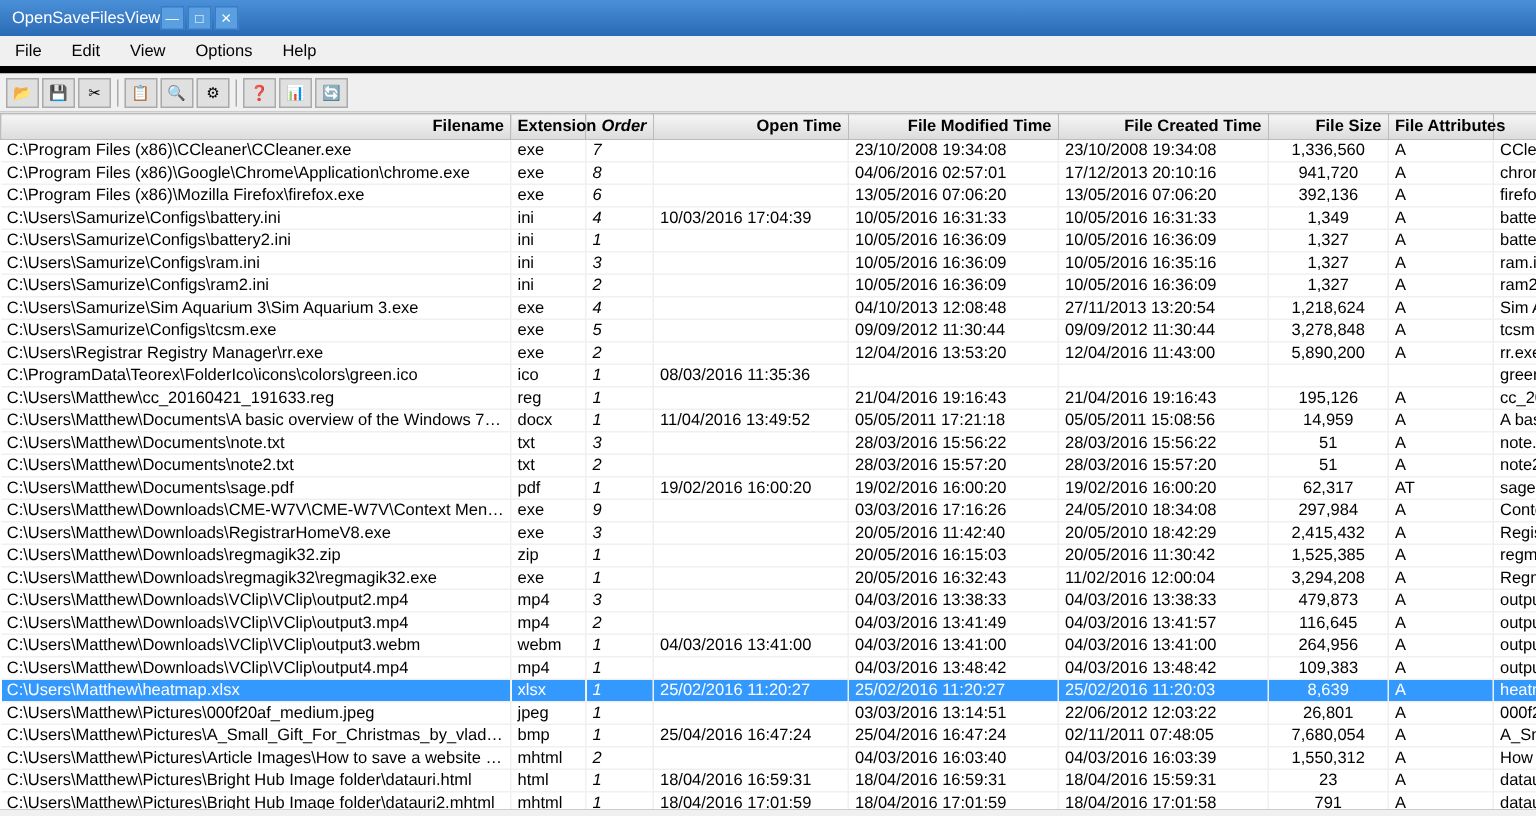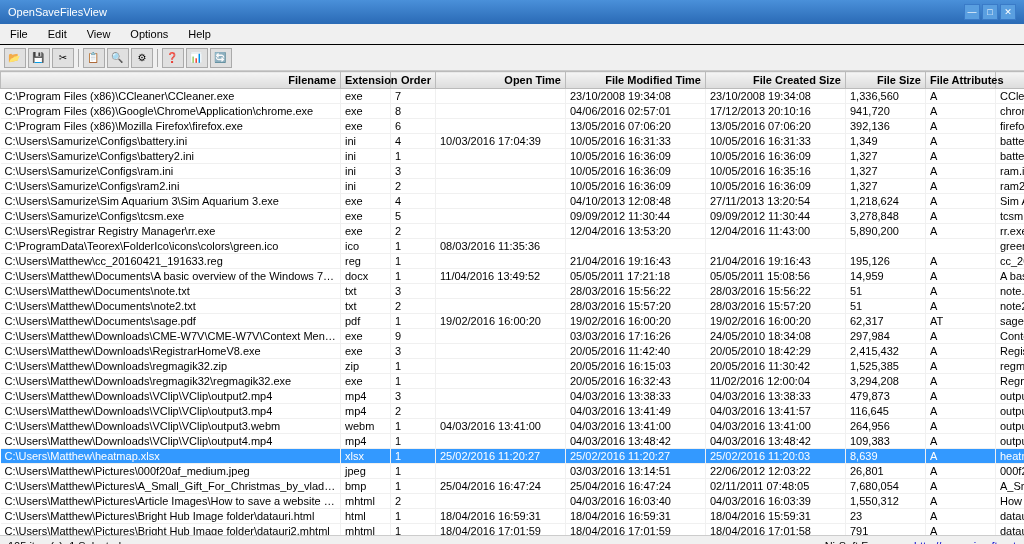--- a/index.html
+++ b/index.html
@@ -4,37 +4,36 @@
   <style>
     * { margin: 0; padding: 0; box-sizing: border-box; }
     body { font-family: 'Segoe UI', Tahoma, Geneva, Verdana, sans-serif; font-size: 11px; background: #f0f0f0; user-select: none; }
     
     .title-bar {
       background: linear-gradient(to bottom, #4a90d9, #2a6ab5);
       color: white;
       padding: 4px 8px;
       display: flex;
       align-items: center;
-      justify-content: space-between;
       height: 24px;
     }
     .title-bar-controls { display: flex; gap: 2px; }
     .title-bar-btn {
       width: 16px; height: 16px;
       background: #5a9fe0;
       border: 1px solid #3a7bc8;
       color: white;
       font-size: 9px;
       display: flex; align-items: center; justify-content: center;
       cursor: pointer;
     }
 
     .menu-bar {
       background: #f0f0f0;
-      border-bottom: 1px solid #000000;
+      border-bottom: 5px solid #000000;
       padding: 2px 4px;
       display: flex;
       gap: 8px;
     }
     .menu-item {
       padding: 2px 6px;
       font-size: 11px;
       cursor: pointer;
     }
 
@@ -110,29 +109,29 @@
       display: flex;
       justify-content: space-between;
       font-size: 11px;
       height: 20px;
       align-items: center;
     }
     .status-link { color: #0000cc; text-decoration: underline; cursor: pointer; }
 
     .col-filename { min-width: 340px; max-width: 340px; }
     .col-ext { min-width: 50px; max-width: 50px; }
-    .col-order { min-width: 45px; max-width: 45px; }
+    .col-order { min-width: 45px; max-width: 45px; font-style: italic; }
     .col-opentime { min-width: 130px; max-width: 130px; }
     .col-modified { min-width: 140px; max-width: 140px; }
     .col-created { min-width: 140px; max-width: 140px; }
     .col-size { min-width: 80px; max-width: 80px; text-align: right; }
     .col-attr { min-width: 70px; max-width: 70px; }
     .col-fname { min-width: 90px; max-width: 90px; }
 
-    tbody td.col-size { text-align: left; }
+    tbody td.col-size { text-align: center; }
   </style>
 </head>
 <body>
 
 <div class="title-bar">
   <span>OpenSaveFilesView</span>
   <div class="title-bar-controls">
     <div class="title-bar-btn">—</div>
     <div class="title-bar-btn">□</div>
     <div class="title-bar-btn">✕</div>
@@ -164,21 +163,21 @@
 <div class="main-content">
   <div class="file-list-container">
     <table>
       <thead>
         <tr>
           <th class="col-filename">Filename</th>
           <th class="col-ext">Extension</th>
           <th class="col-order">Order</th>
           <th class="col-opentime">Open Time</th>
           <th class="col-modified">File Modified Time</th>
-          <th class="col-created">File Created Size</th>
+          <th class="col-created">File Created Time</th>
           <th class="col-size">File Size</th>
           <th class="col-attr">File Attributes</th>
           <th class="col-fname">Filename ^</th>
         </tr>
       </thead>
       <tbody id="file-table-body">
       <tr>
             <td class="col-filename">C:\Program Files (x86)\CCleaner\CCleaner.exe</td>
             <td class="col-ext">exe</td>
             <td class="col-order">7</td>

